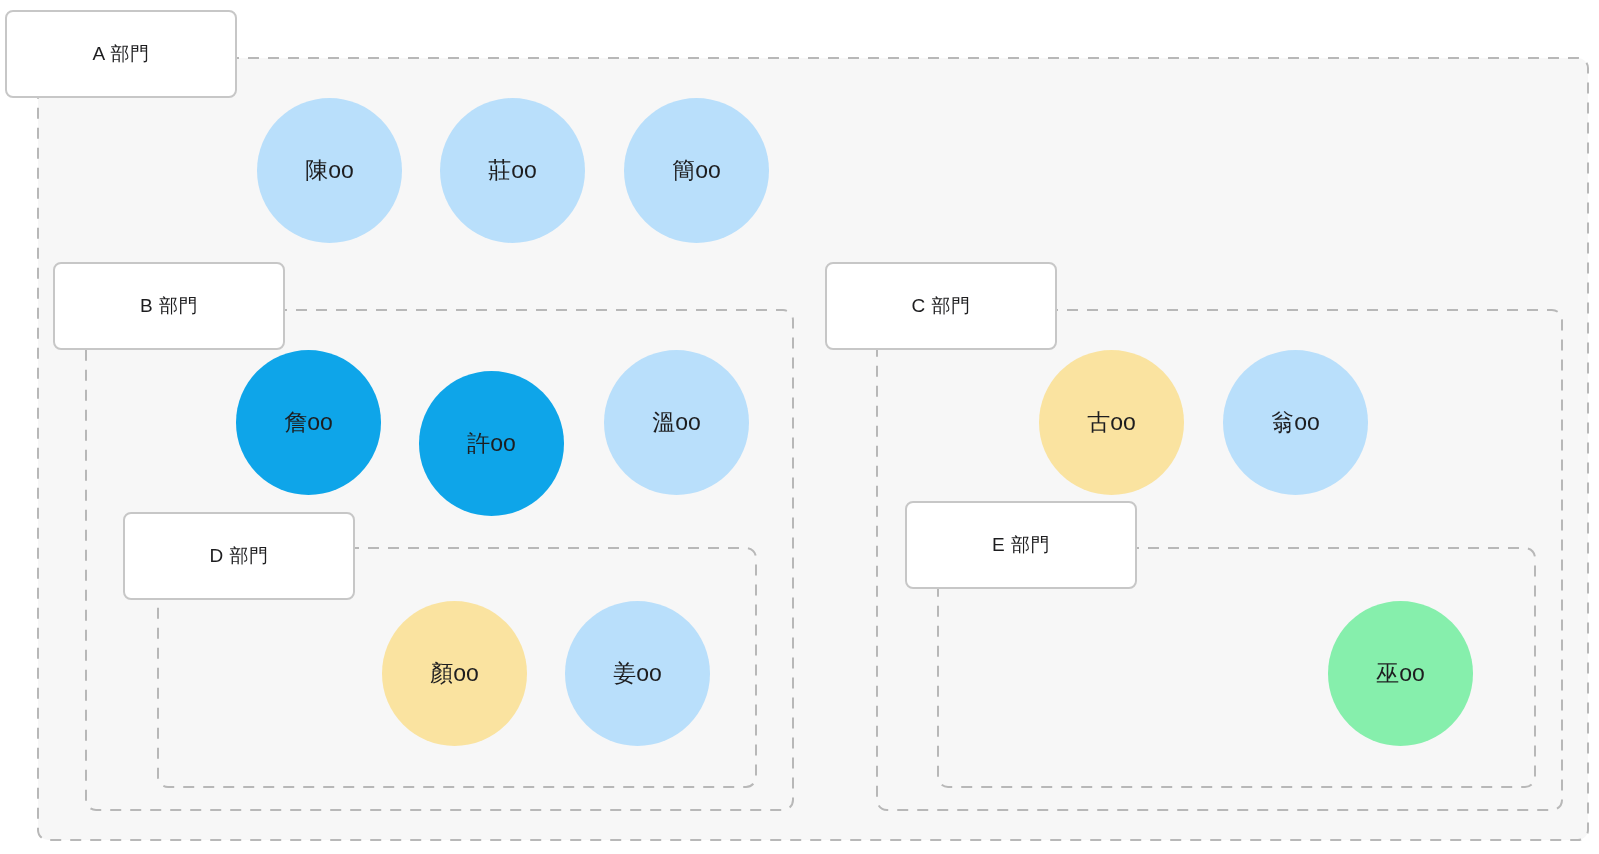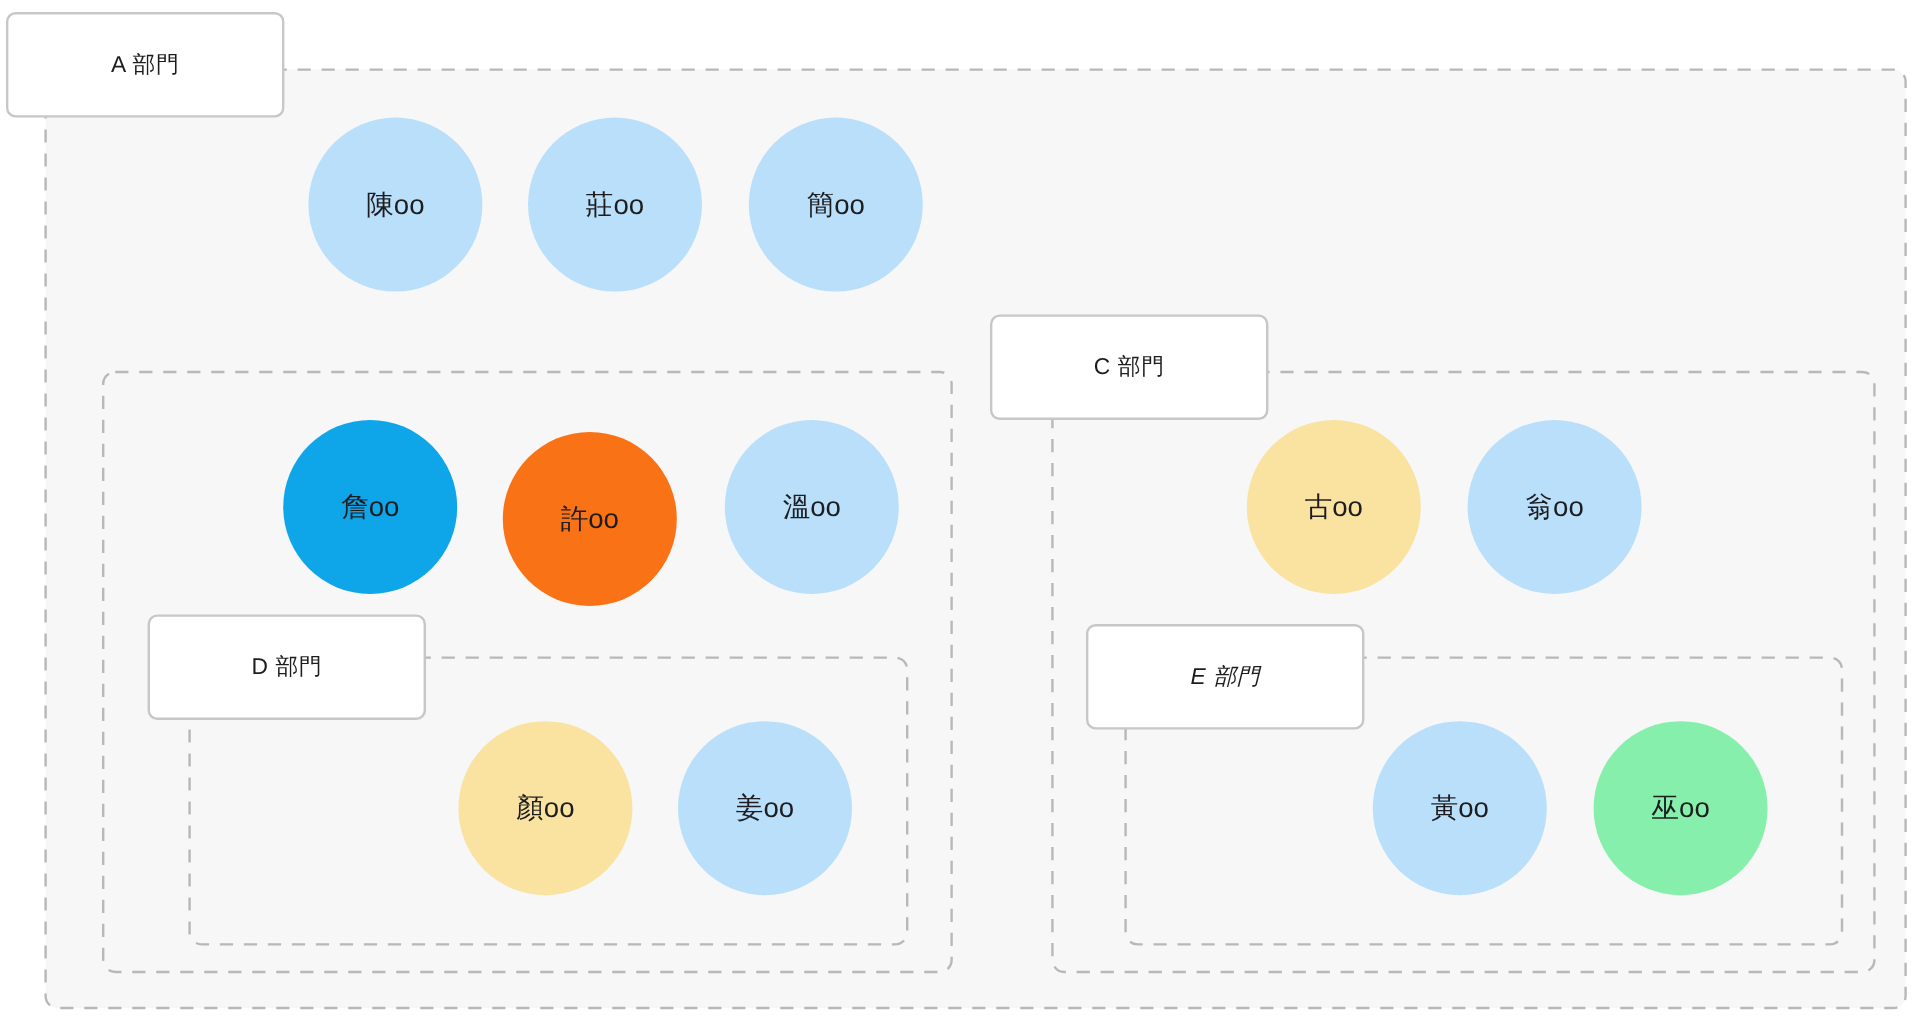--- a/index.html
+++ b/index.html
@@ -61,34 +61,34 @@
 
   <svg class="groups-layer">
     <rect class="group-rect" x="38" y="58" width="1550" height="782" rx="10"></rect>
     <rect class="group-rect" x="86" y="310" width="707" height="500" rx="10"></rect>
     <rect class="group-rect" x="877" y="310" width="685" height="500" rx="10"></rect>
     <rect class="group-rect" x="158" y="548" width="598" height="239" rx="10"></rect>
     <rect class="group-rect" x="938" y="548" width="597" height="239" rx="10"></rect>
   </svg>
 
   <div class="dept-label" style="left:5px; top:10px;">A 部門</div>
+  <div class="dept-label" style="left:53px; top:262px;">B 部門</div>
   <div class="dept-label" style="left:123px; top:512px;">D 部門</div>
   <div class="dept-label" style="left:825px; top:262px;">C 部門</div>
-  <div class="dept-label" style="left:905px; top:520px;font-style:italic;">E 部門</div>
+  <div class="dept-label" style="left:905px; top:501px;">E 部門</div>
 
   <div class="member-circle" style="left: 257px; top: 98px; background: rgb(185, 223, 251);">陳oo</div>
   <div class="member-circle" style="left: 440px; top: 98px; background: rgb(185, 223, 251);">莊oo</div>
   <div class="member-circle" style="left: 624px; top: 98px; background: rgb(185, 223, 251);">簡oo</div>
 
   <div class="member-circle" style="left: 236px; top: 350px; background: #0ea5e9;">詹oo</div>
-  <div class="member-circle" style="left: 419px; top: 360px; background: #f97316;">許oo</div>
+  <div class="member-circle" style="left: 419px; top: 371px; background: #0ea5e9;">許oo</div>
   <div class="member-circle" style="left: 604px; top: 350px; background: rgb(185, 223, 251);">溫oo</div>
 
   <div class="member-circle" style="left: 382px; top: 601px; background: rgb(250, 227, 160);">顏oo</div>
   <div class="member-circle" style="left: 565px; top: 601px; background: rgb(185, 223, 251);">姜oo</div>
 
   <div class="member-circle" style="left: 1039px; top: 350px; background: rgb(250, 227, 160);">古oo</div>
   <div class="member-circle" style="left: 1223px; top: 350px; background: rgb(185, 223, 251);">翁oo</div>
 
-  <div class="member-circle" style="left: 1144px; top: 601px; background: rgb(185, 223, 251);">黃oo</div>
   <div class="member-circle" style="left: 1328px; top: 601px; background: #86efac;">巫oo</div>
 
 </div>
 
 </body></html>

